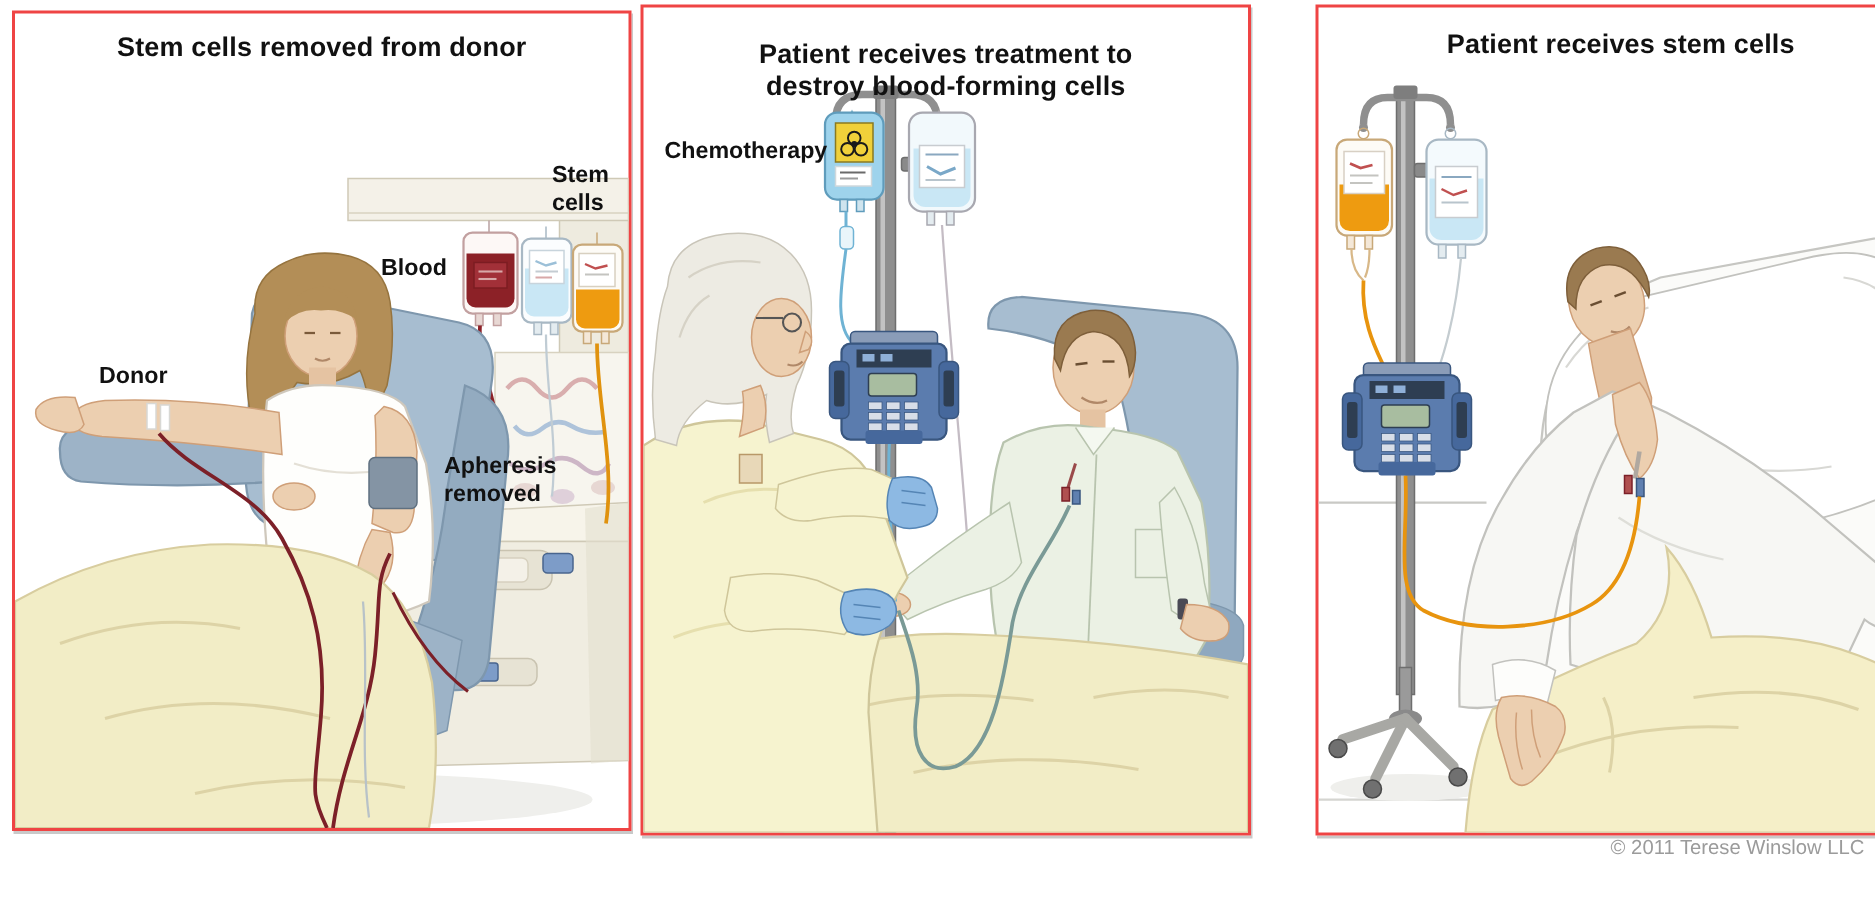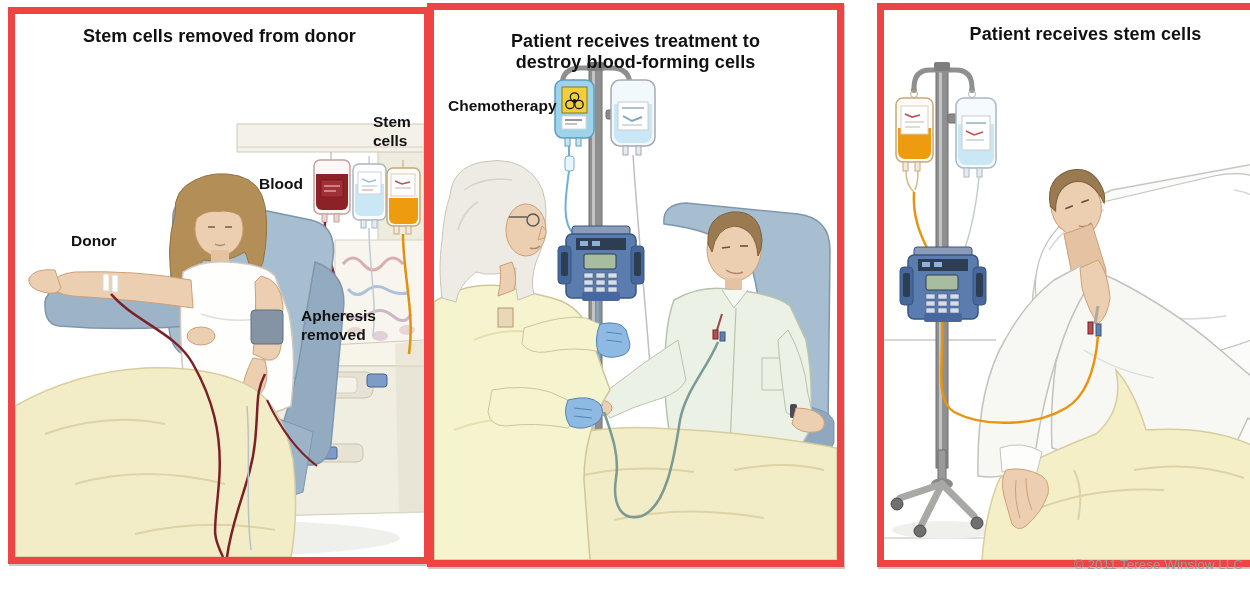--- a/index.html
+++ b/index.html
@@ -1,18 +1,18 @@
 <!DOCTYPE html>
 <html><head>
 <meta charset="utf-8">
 <style>
   html,body { margin:0; padding:0; background:#ffffff; }
   body { width:1250px; height:602px; position:relative; font-family:"Liberation Sans", sans-serif; overflow:hidden; }
   .stage { position:absolute; inset:0; background:#fff; }
-  .panel { position:absolute; background:#fff; border:7px solid #ef4444; box-shadow:1px 2px 0 #c9c9c9; }
+  .panel { position:absolute; background:#fff; border:2px solid #ef4444; box-shadow:1px 2px 0 #c9c9c9; }
   .panel svg { position:absolute; left:0; top:0; width:100%; height:100%; }
   .panel-title { position:absolute; left:0; right:0; margin:0; text-align:center; font-size:18px; font-weight:bold;
                  color:#111; white-space:pre-line; line-height:21px; letter-spacing:0.1px; }
   .figure-label { position:absolute; font-size:15.5px; font-weight:bold; color:#111;
                   white-space:pre-line; line-height:19px; }
   #panel1 { left:8px;  top:7px; width:409px; height:543px; }
   #panel2 { left:427px; top:3px; width:403px; height:550px; }
   #panel3 { left:837px; top:3px; width:403px; height:550px;margin-left:40px; }
   #panel1 .panel-title { top:12px; }
   #panel2 .panel-title { top:21px; }
@@ -138,21 +138,21 @@
 
       <g>
         <path d="M96,280 C120,308 160,318 178,350 S208,418 204,468 S196,518 208,543" stroke="#7c2028" stroke-width="2.5" fill="none"></path>
         <path d="M212,543 C218,498 236,468 240,428 S240,380 250,360" stroke="#7c2028" stroke-width="2.5" fill="none"></path>
         <path d="M252,386 C268,420 286,440 302,452" stroke="#7c2028" stroke-width="2" fill="none"></path>
         <path d="M232,392 C236,440 230,490 236,536" stroke="#b8c2c8" stroke-width="1.5" fill="none"></path>
       </g>
     </svg>
 
     <h2 class="panel-title">Stem cells removed from donor</h2>
-    <div class="figure-label" style="left:56px; top:217px;">Donor</div>
+    <div class="figure-label" style="left:56px; top:232px;">Donor</div>
     <div class="figure-label" style="left:244px; top:160px;">Blood</div>
     <div class="figure-label" style="left:358px; top:98px;">Stem
 cells</div>
     <div class="figure-label" style="left:286px; top:292px;">Apheresis
 removed</div>
   </section>
 
   <section class="panel" id="panel2">
     <svg viewBox="0 0 403 550">
       <defs>

